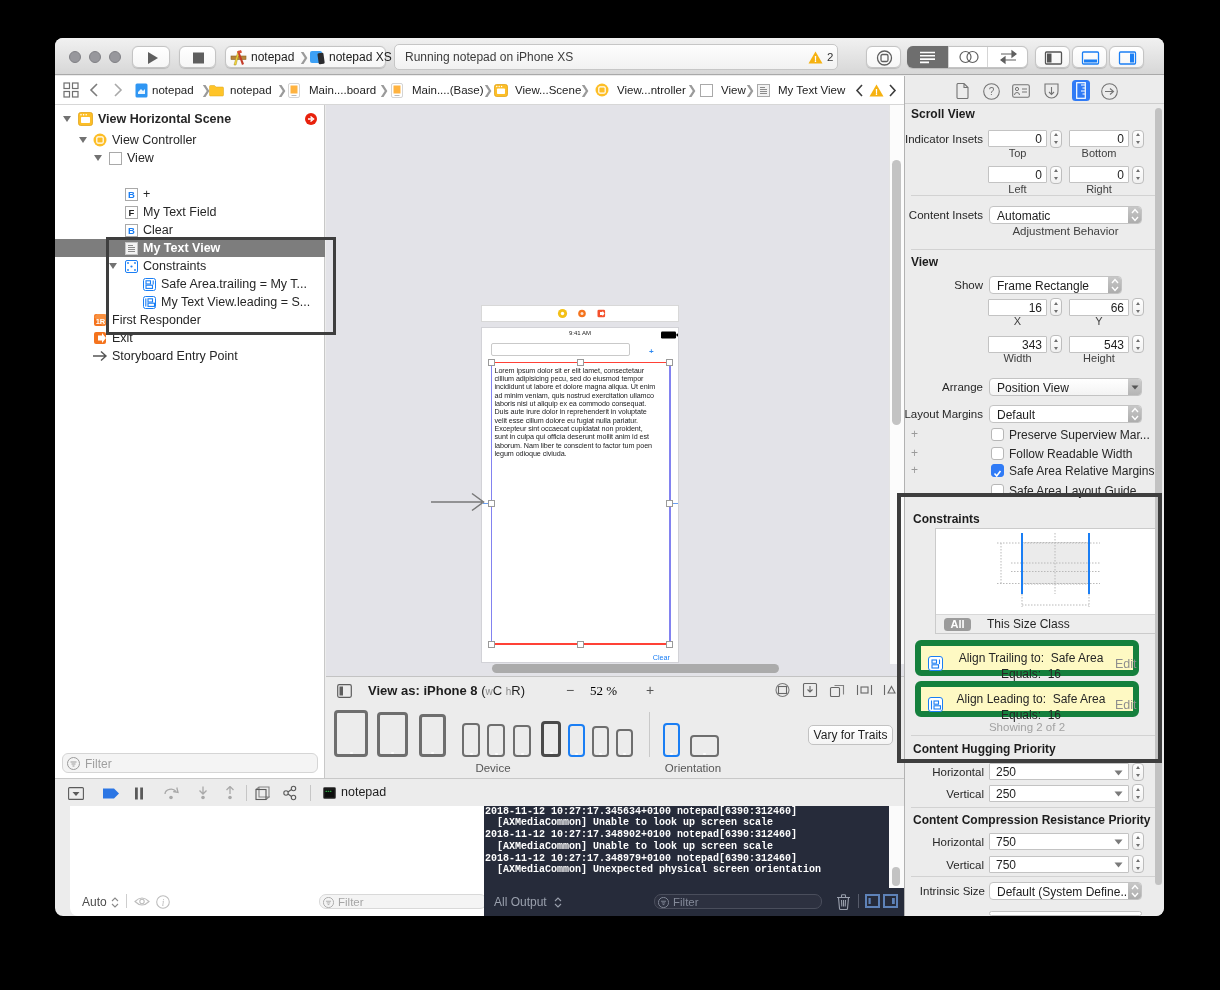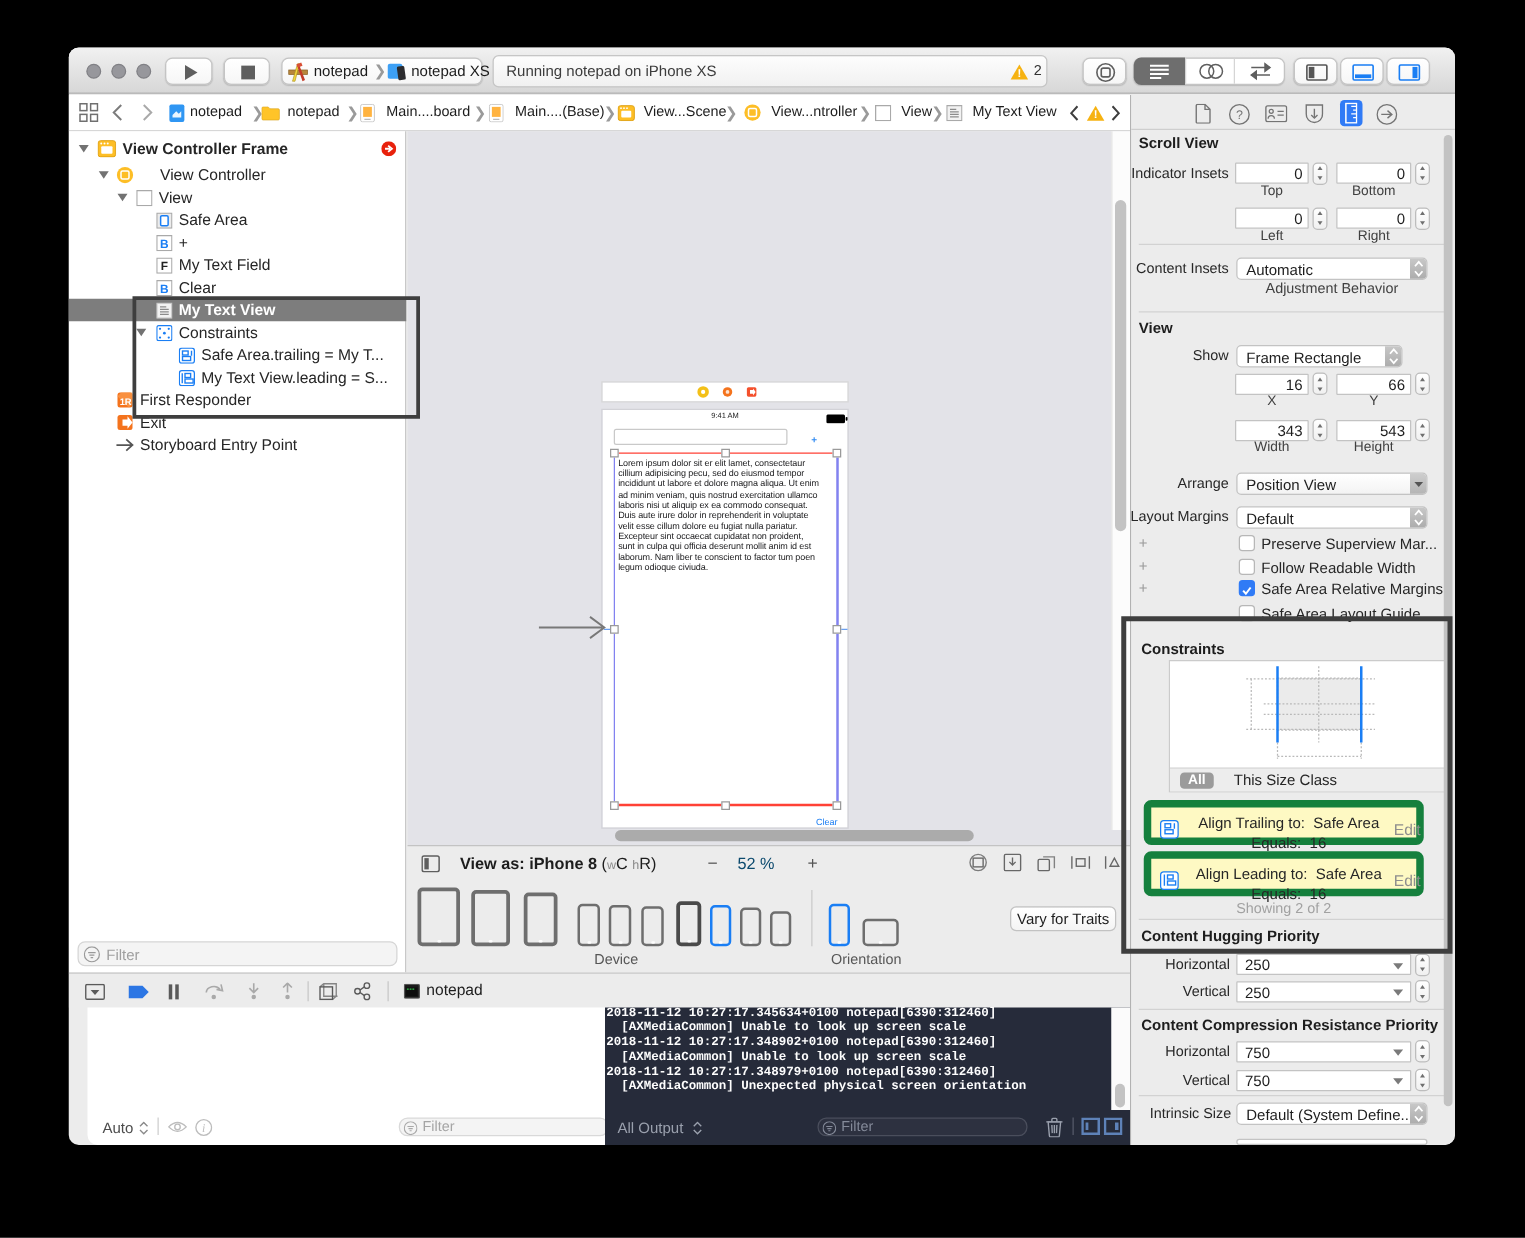--- a/index.html
+++ b/index.html
@@ -236,51 +236,44 @@
 
     <div class="trow" style="top:4.5px; font-weight:bold;">
       <span class="tri" style="left:9px; top:5px;"></span>
       <svg width="15" height="14" viewBox="0 0 15 14" style="position:absolute;left:23px;top:2px;">
           <rect x="0.5" y="0.5" width="14" height="13" rx="2" fill="#fdbe26" stroke="#dd9e0e" stroke-width="0.7"></rect>
           <rect x="3" y="5" width="9" height="6" rx="0.8" fill="#fff"></rect>
           <circle cx="3" cy="2.8" r="0.8" fill="#fff"></circle>
           <circle cx="5.6" cy="2.8" r="0.8" fill="#fff"></circle>
           <circle cx="8.2" cy="2.8" r="0.8" fill="#fff"></circle>
         </svg>
-      <span style="position:absolute;left:43px;">View Controller Frame</span>
+      <span style="position:absolute;left:43px;">View Horizontal Scene</span>
       <svg width="12" height="12" viewBox="0 0 12 12" style="position:absolute;left:250px;top:3px;">
           <circle cx="6" cy="6" r="6" fill="#e8210c"></circle>
           <path d="M3 6 h4 M5.5 3.5 L8.5 6 L5.5 8.5" stroke="#fff" stroke-width="1.5" fill="none"></path>
         </svg>
     </div>
 
     <div class="trow" style="top:26px;">
       <span class="tri" style="left:25px; top:5px;"></span>
       <svg width="14" height="14" viewBox="0 0 14 14" style="position:absolute;left:38px;top:2px;">
           <circle cx="7" cy="7" r="6.5" fill="#fdbe26"></circle>
           <rect x="3.8" y="3.8" width="6.4" height="6.4" rx="1.2" fill="none" stroke="#fff" stroke-width="1.2"></rect>
         </svg>
-      <span style="position:absolute;left:57px;margin-left:16px;">View Controller</span>
+      <span style="position:absolute;left:57px;">View Controller</span>
     </div>
 
     <div class="trow" style="top:44px;">
       <span class="tri" style="left:40px; top:5px;"></span>
       <svg width="13" height="13" viewBox="0 0 13 13" style="position:absolute;left:54px;top:2.5px;">
           <rect x="0.5" y="0.5" width="12" height="12" fill="#fff" stroke="#a9a9a9"></rect>
         </svg>
       <span style="position:absolute;left:72px;">View</span>
     </div>
 
-    <div class="trow" style="top:62px;">
-      <svg width="13" height="13" viewBox="0 0 13 13" style="position:absolute;left:70px;top:2.5px;">
-          <rect x="0.5" y="0.5" width="12" height="12" fill="#ececec" stroke="#a9a9a9"></rect>
-          <rect x="3.5" y="2.5" width="6" height="8" rx="1" fill="#fff" stroke="#1a7ef4" stroke-width="1.2"></rect>
-        </svg>
-      <span style="position:absolute;left:88px;">Safe Area</span>
-    </div>
 
     <div class="trow" style="top:80px;">
       <svg width="13" height="13" viewBox="0 0 13 13" style="position:absolute;left:70px;top:2.5px;">
           <rect x="0.5" y="0.5" width="12" height="12" fill="#fff" stroke="#a9a9a9"></rect>
           <text x="6.5" y="10" font-size="9.5" font-weight="bold" fill="#1a7ef4" text-anchor="middle" font-family="Liberation Sans">B</text>
         </svg>
       <span style="position:absolute;left:88px;">+</span>
     </div>
 
     <div class="trow" style="top:98px;">
@@ -441,21 +434,21 @@
 
     <div class="abs" style="left:166px; top:559px; width:287px; height:9px; background:#ababab; border-radius:5px;"></div>
   </div>
   <div id="viewasbar">
     <svg width="15" height="14" viewBox="0 0 15 14" style="position:absolute;left:11px;top:7px;">
         <rect x="0.7" y="0.7" width="13.6" height="12.6" rx="1.5" fill="none" stroke="#5e5e5e" stroke-width="1.2"></rect>
         <rect x="2.5" y="2.5" width="3.5" height="9" fill="#5e5e5e"></rect>
       </svg>
     <div class="abs" style="left:42px; top:6px; font-size:13px; color:#1d1d1d; font-weight:bold;">View as: iPhone 8 <span style="font-weight:normal;">(<span style="font-size:10px;color:#8a8a8a;">w</span>C <span style="font-size:10px;color:#8a8a8a;">h</span>R)</span></div>
     <div class="abs" style="left:240px; top:5px; font-size:14px; color:#555;">−</div>
-    <div class="abs" style="left:264px; top:6px; font-size:13px; color:#0c4a6e;">52 %</div>
+    <div class="abs" style="left:264px; top:6px; font-size:13px; color:#000000;font-family:Liberation Serif, serif;">52 %</div>
     <div class="abs" style="left:320px; top:5px; font-size:14px; color:#555;">+</div>
     <svg width="17" height="16" viewBox="0 0 17 16" style="position:absolute;left:448px;top:5px;">
         <g fill="none" stroke="#676767" stroke-width="1.1">
           <rect x="4.5" y="4.5" width="8" height="7"></rect>
           <path d="M2 8 a6.5 6.5 0 0 1 13 0 M15 8 a6.5 6.5 0 0 1 -13 0" opacity="0.85"></path>
         </g>
       </svg>
     <svg width="16" height="16" viewBox="0 0 16 16" style="position:absolute;left:476px;top:5px;">
         <g fill="none" stroke="#676767" stroke-width="1.1">
           <rect x="1.5" y="1.5" width="13" height="13" rx="1"></rect>

